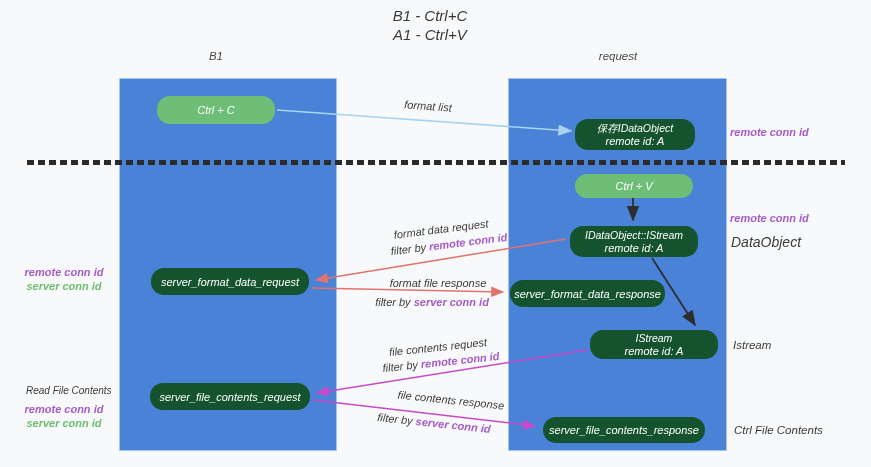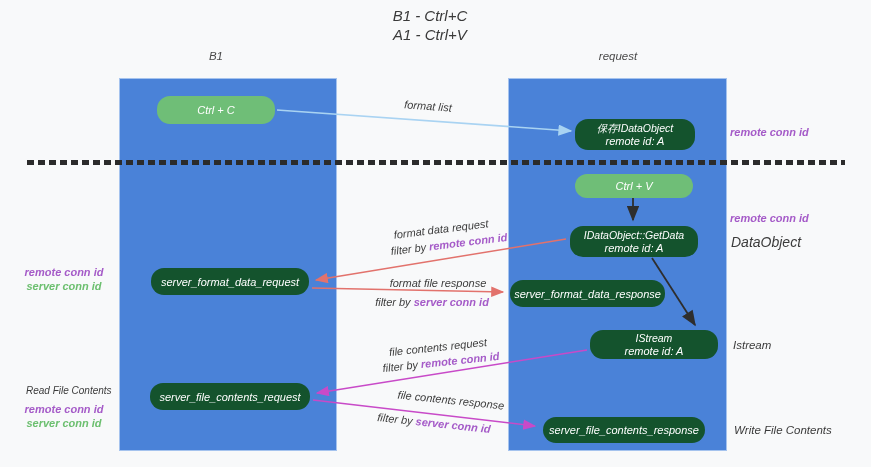--- a/index.html
+++ b/index.html
@@ -83,21 +83,21 @@
   <div class="node orange" style="left:575px;top:119px;width:120px;height:31px;">
     <div class="l1">保存IDataObject</div>
     <div class="l2">remote id: A</div>
   </div>
 
   <div class="node green" style="left:575px;top:174px;width:118px;height:24px;">
     <div class="single">Ctrl + V</div>
   </div>
 
   <div class="node orange" style="left:570px;top:226px;width:128px;height:31px;">
-    <div class="l1">IDataObject::GetData</div>
+    <div class="l1">IDataObject::IStream</div>
     <div class="l2">remote id: A</div>
   </div>
 
   <div class="node orange" style="left:151px;top:268px;width:158px;height:27px;">
     <div class="single">server_format_data_request</div>
   </div>
 
   <div class="node orange" style="left:510px;top:280px;width:155px;height:27px;">
     <div class="single">server_format_data_response</div>
   </div>
@@ -134,21 +134,21 @@
 
   <div class="albl rot" style="left:451px;top:400px;transform:translate(-50%,-50%) rotate(6deg);">file contents response</div>
   <div class="albl rot" style="left:434px;top:423px;transform:translate(-50%,-50%) rotate(6deg);">
     <span>filter by </span><span class="purple">server conn id</span>
   </div>
 
   <div class="side bold-purple" style="left:730px;top:126px;">remote conn id</div>
   <div class="side bold-purple" style="left:730px;top:212px;">remote conn id</div>
   <div class="side" style="left:731px;top:234px;font-size:14px;">DataObject</div>
   <div class="side" style="left:733px;top:339px;font-size:11.5px;">Istream</div>
-  <div class="side" style="left:734px;top:424px;font-size:11.5px;">Write File Contents</div>
+  <div class="side" style="left:734px;top:424px;font-size:11.5px;">Ctrl File Contents</div>
 
   <div class="stack" style="left:22px;top:265px;width:84px;">
     <div class="purple">remote conn id</div>
     <div class="greentx">server conn id</div>
   </div>
 
   <div class="side" style="left:26px;top:385px;font-size:10px;">Read File Contents</div>
   <div class="stack" style="left:22px;top:402px;width:84px;">
     <div class="purple">remote conn id</div>
     <div class="greentx">server conn id</div>

